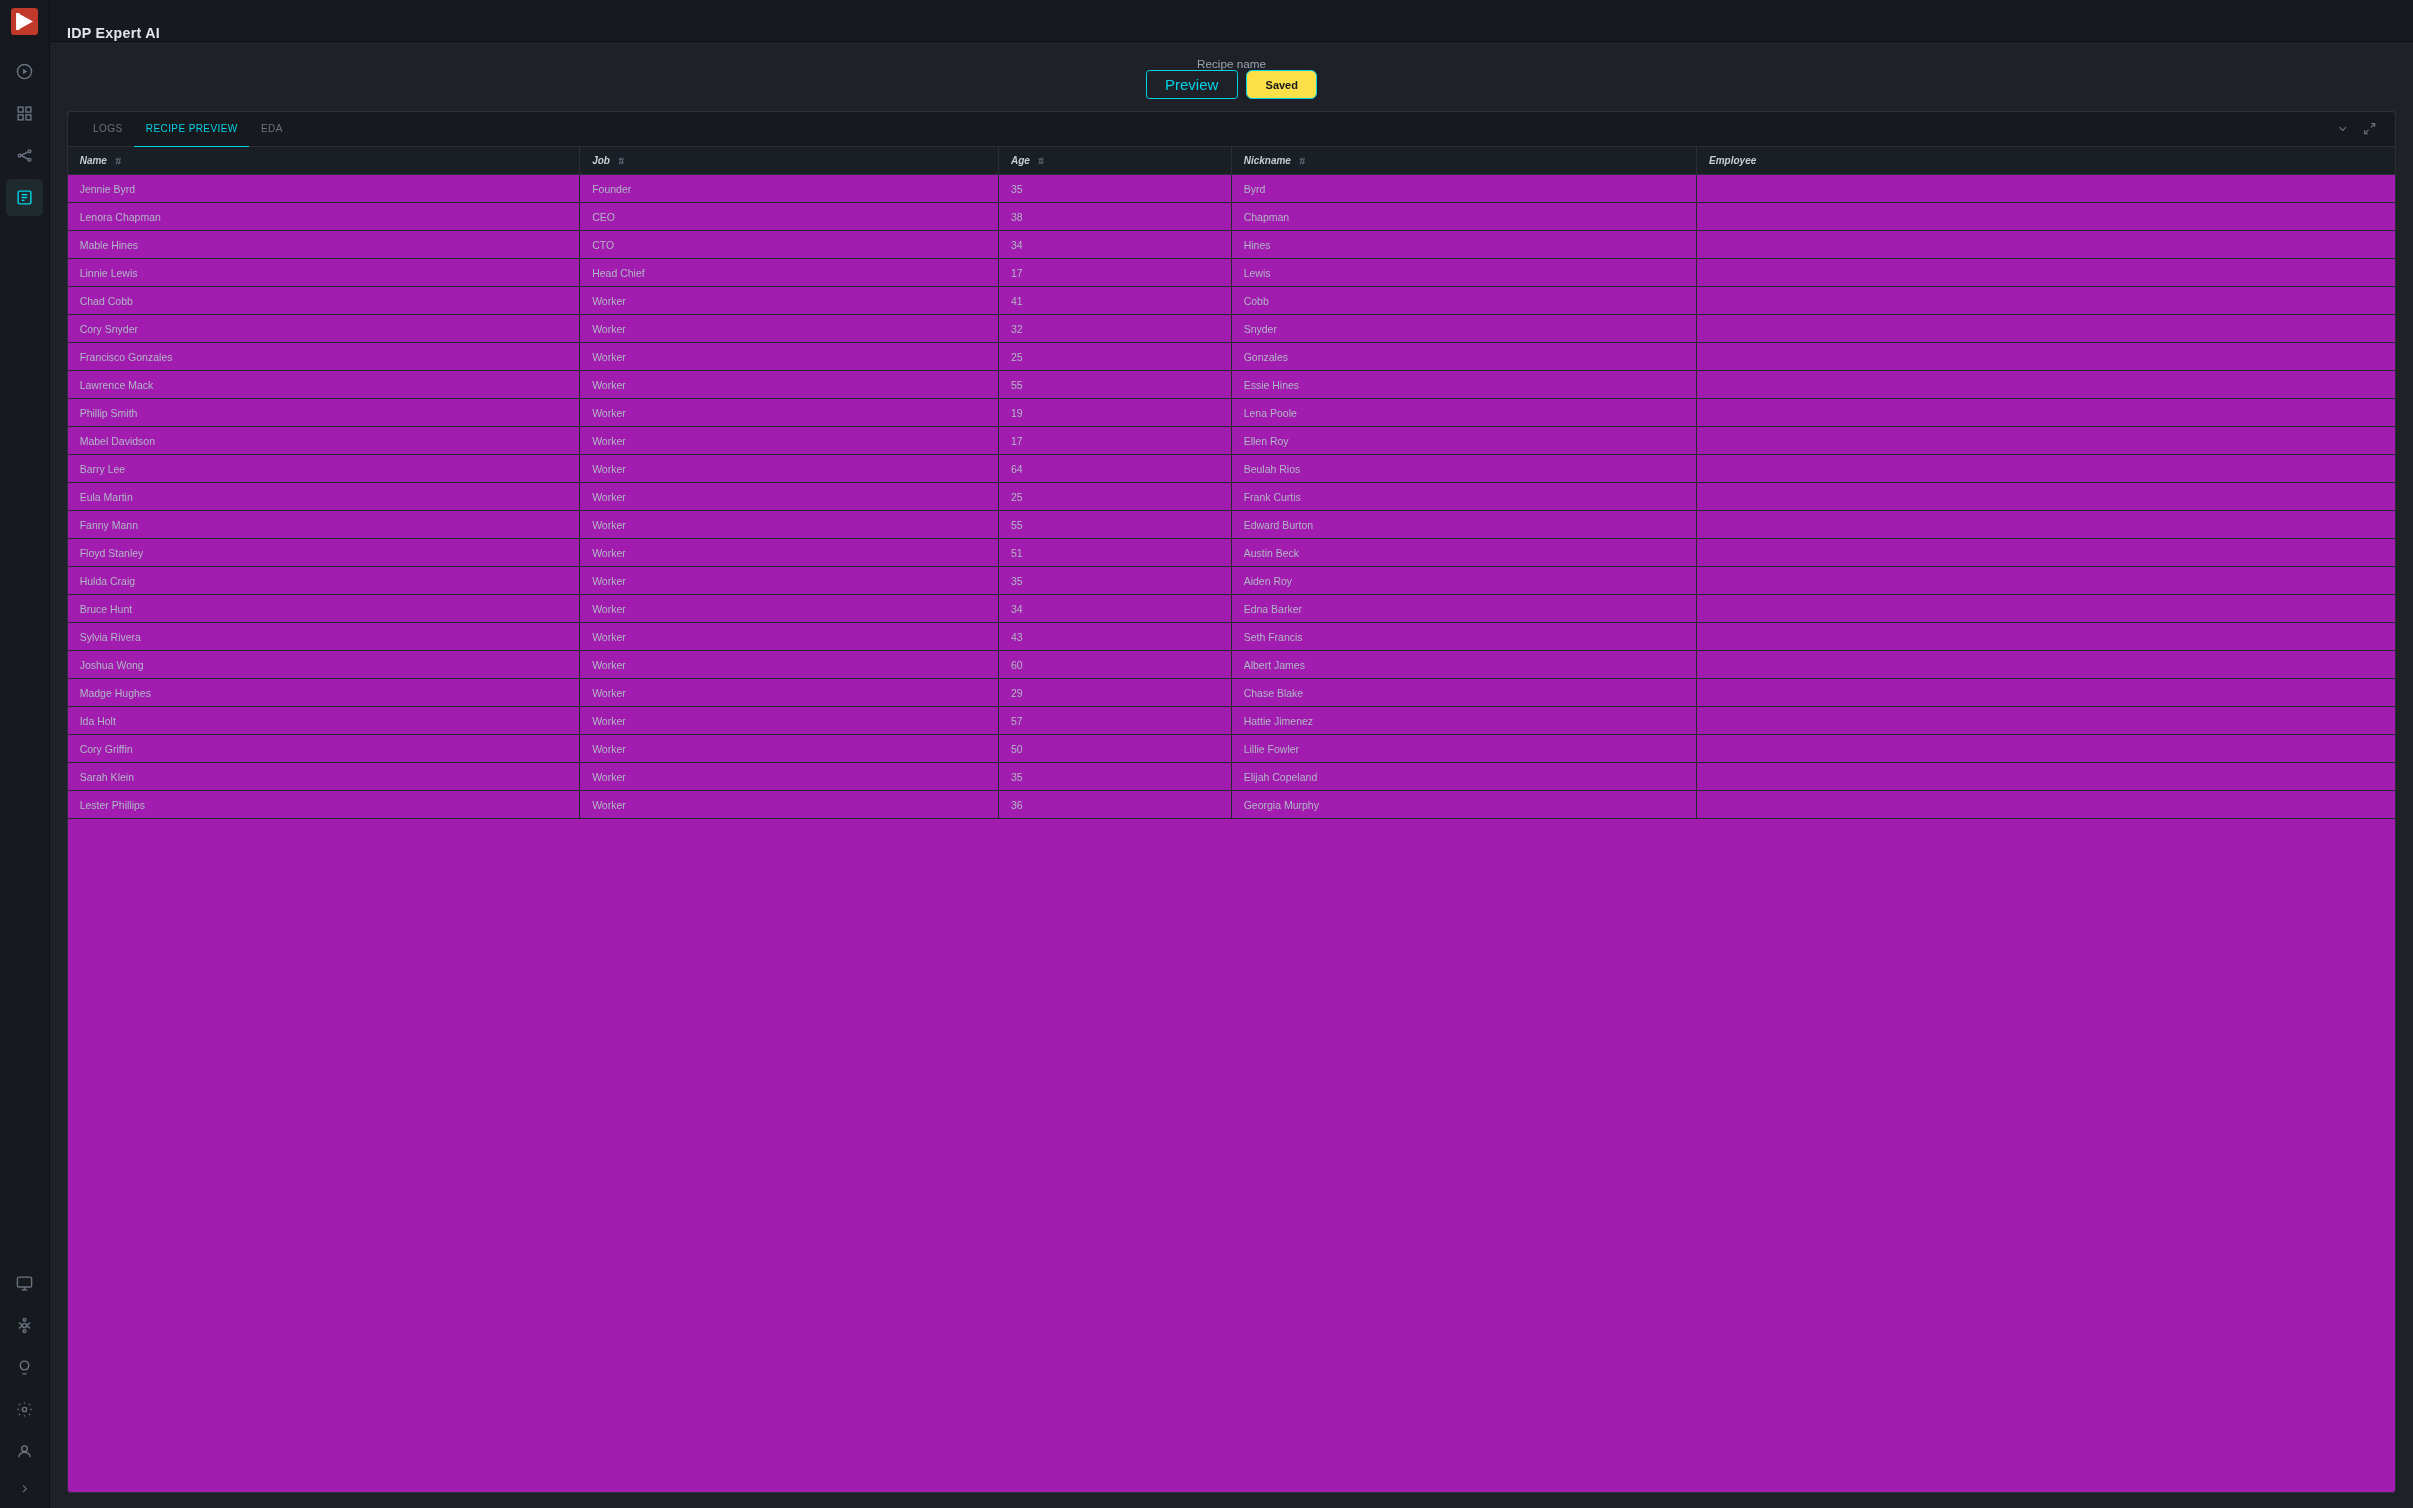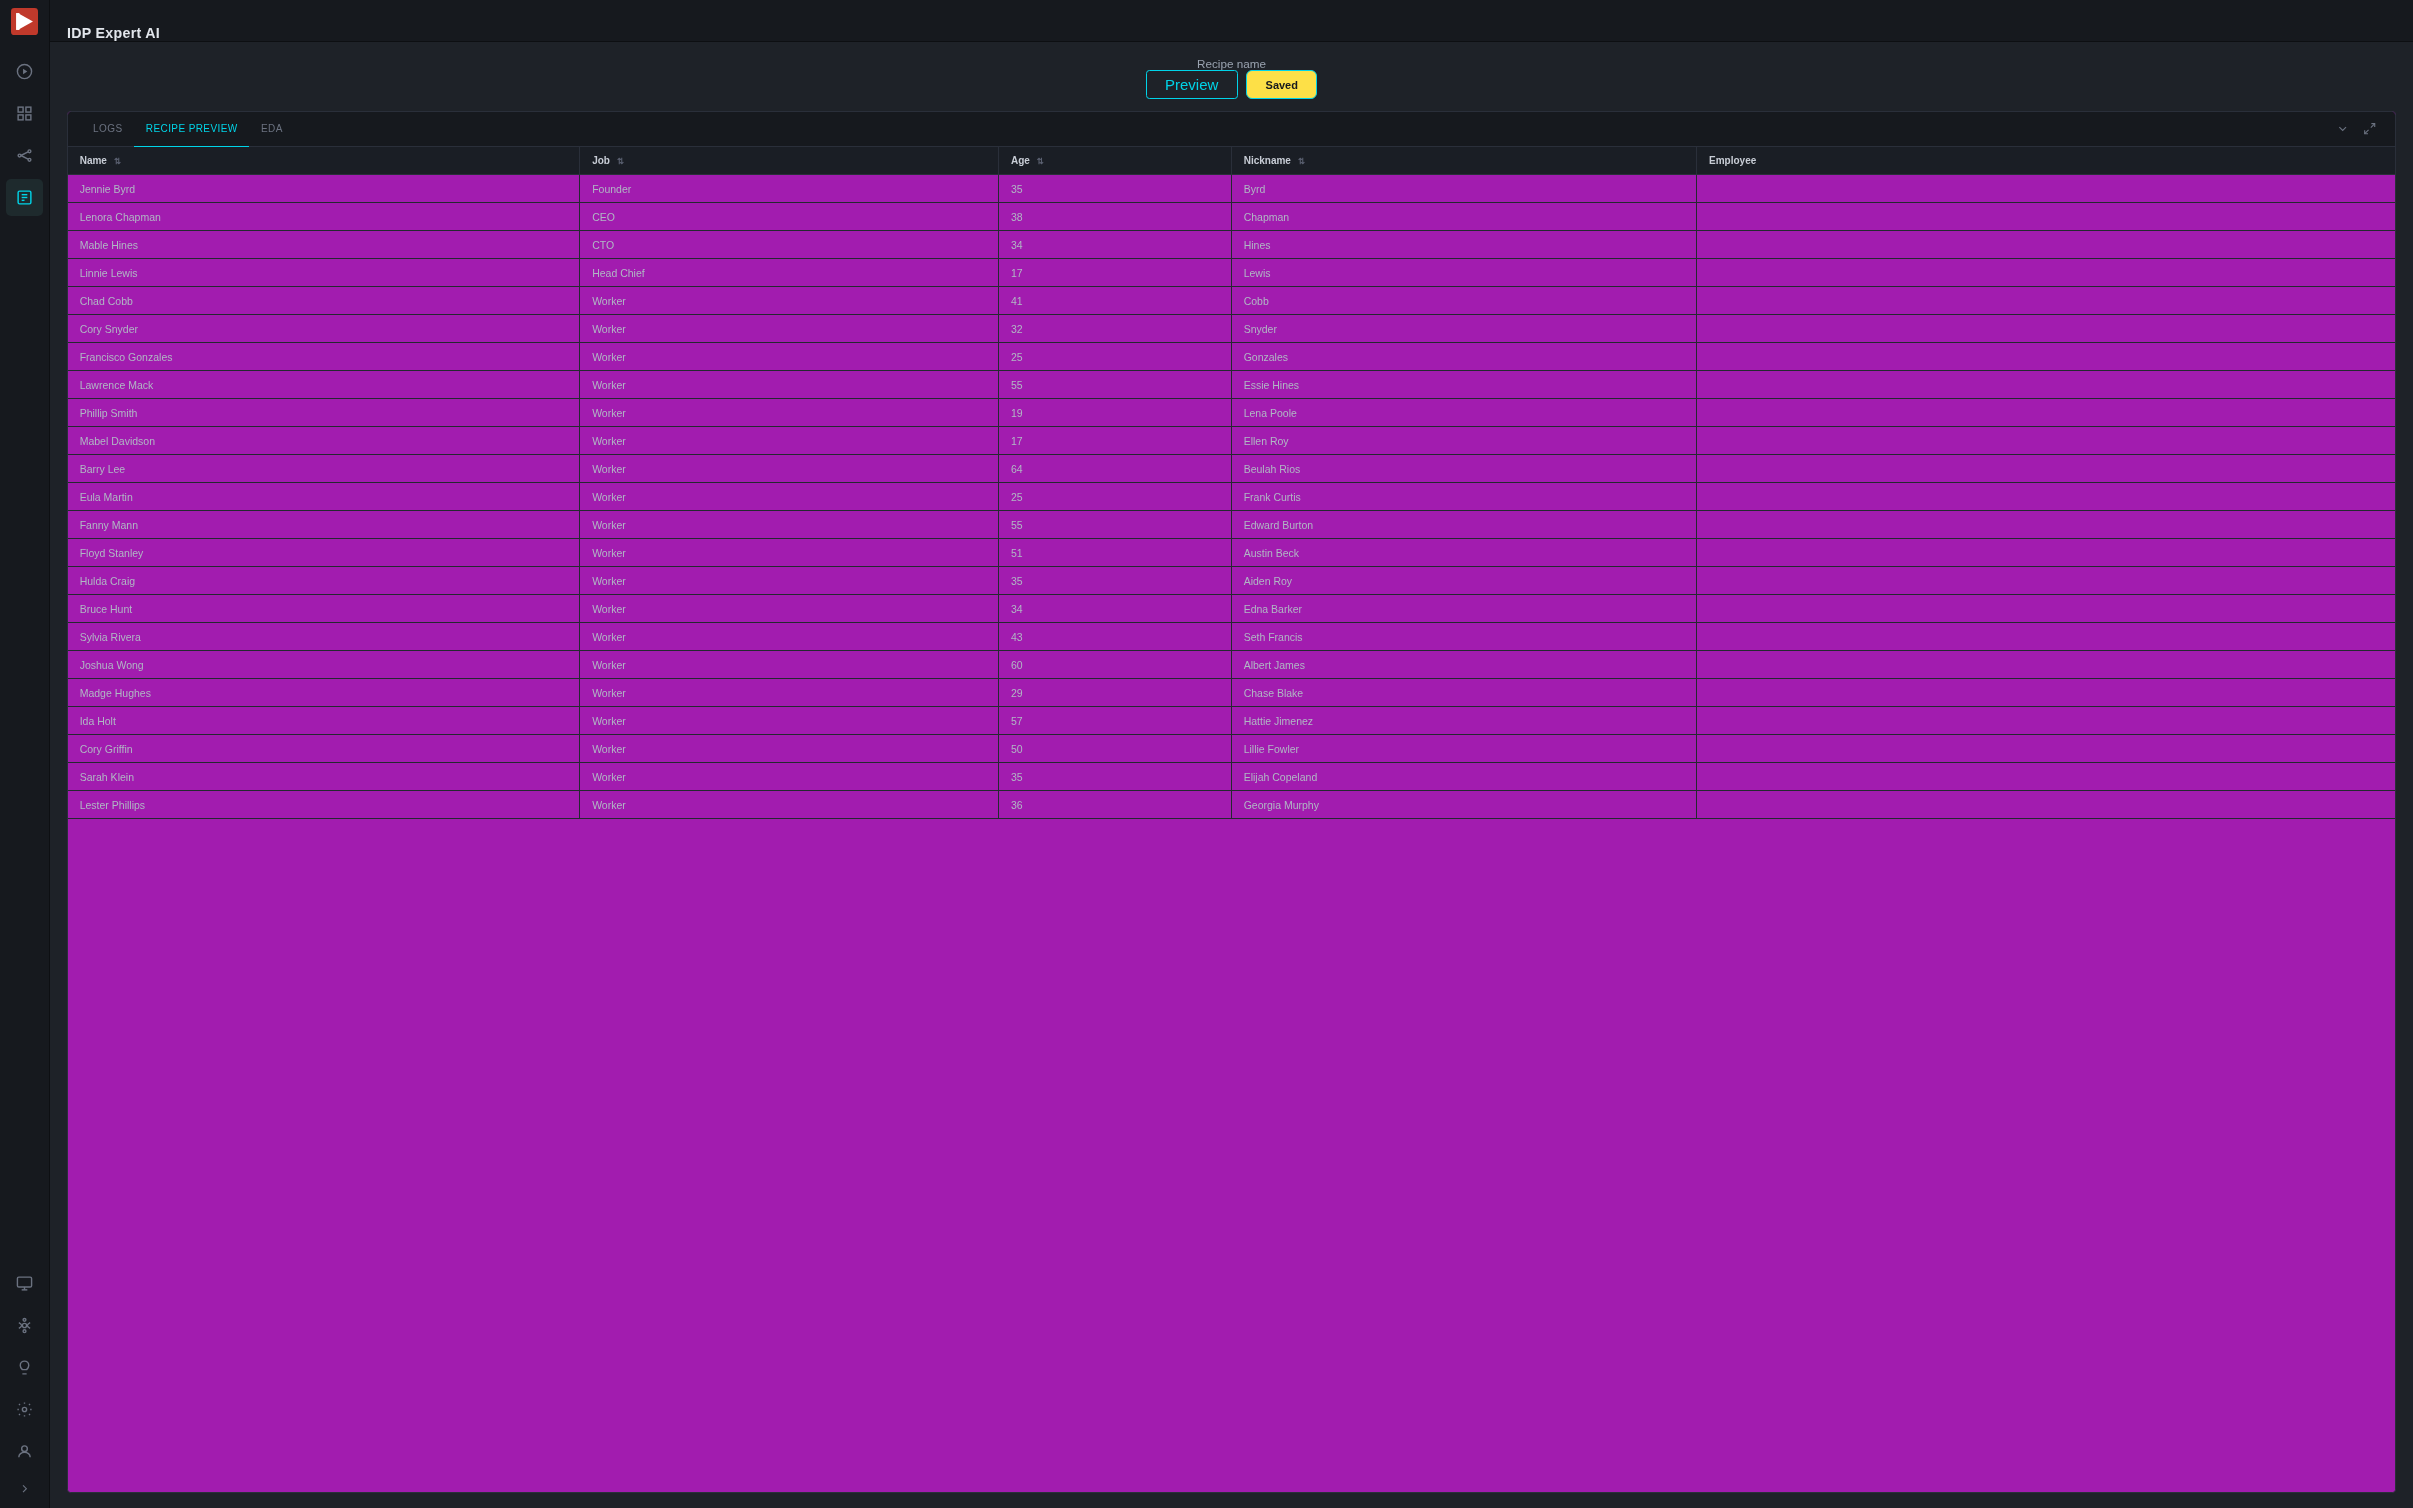--- a/index.html
+++ b/index.html
@@ -198,20 +198,21 @@
     .table-container::-webkit-scrollbar-track { background: #1e2228; }
     .table-container::-webkit-scrollbar-thumb { background: #2e3440; border-radius: 2.5px; }
 
     table {
       width: 100%;
       border-collapse: collapse;
     }
     thead tr {
       background: #1a1e25;
       border-bottom: 0.8px solid #2a2f3a;
+      font-style: italic;
     }
     th {
       padding: 8.4px 11.7px;
       text-align: left;
       font-size: 10px;
       font-weight: 600;
       color: #c8cdd6;
       white-space: nowrap;
       border-right: 0.8px solid #2a2f3a;
       cursor: pointer;

